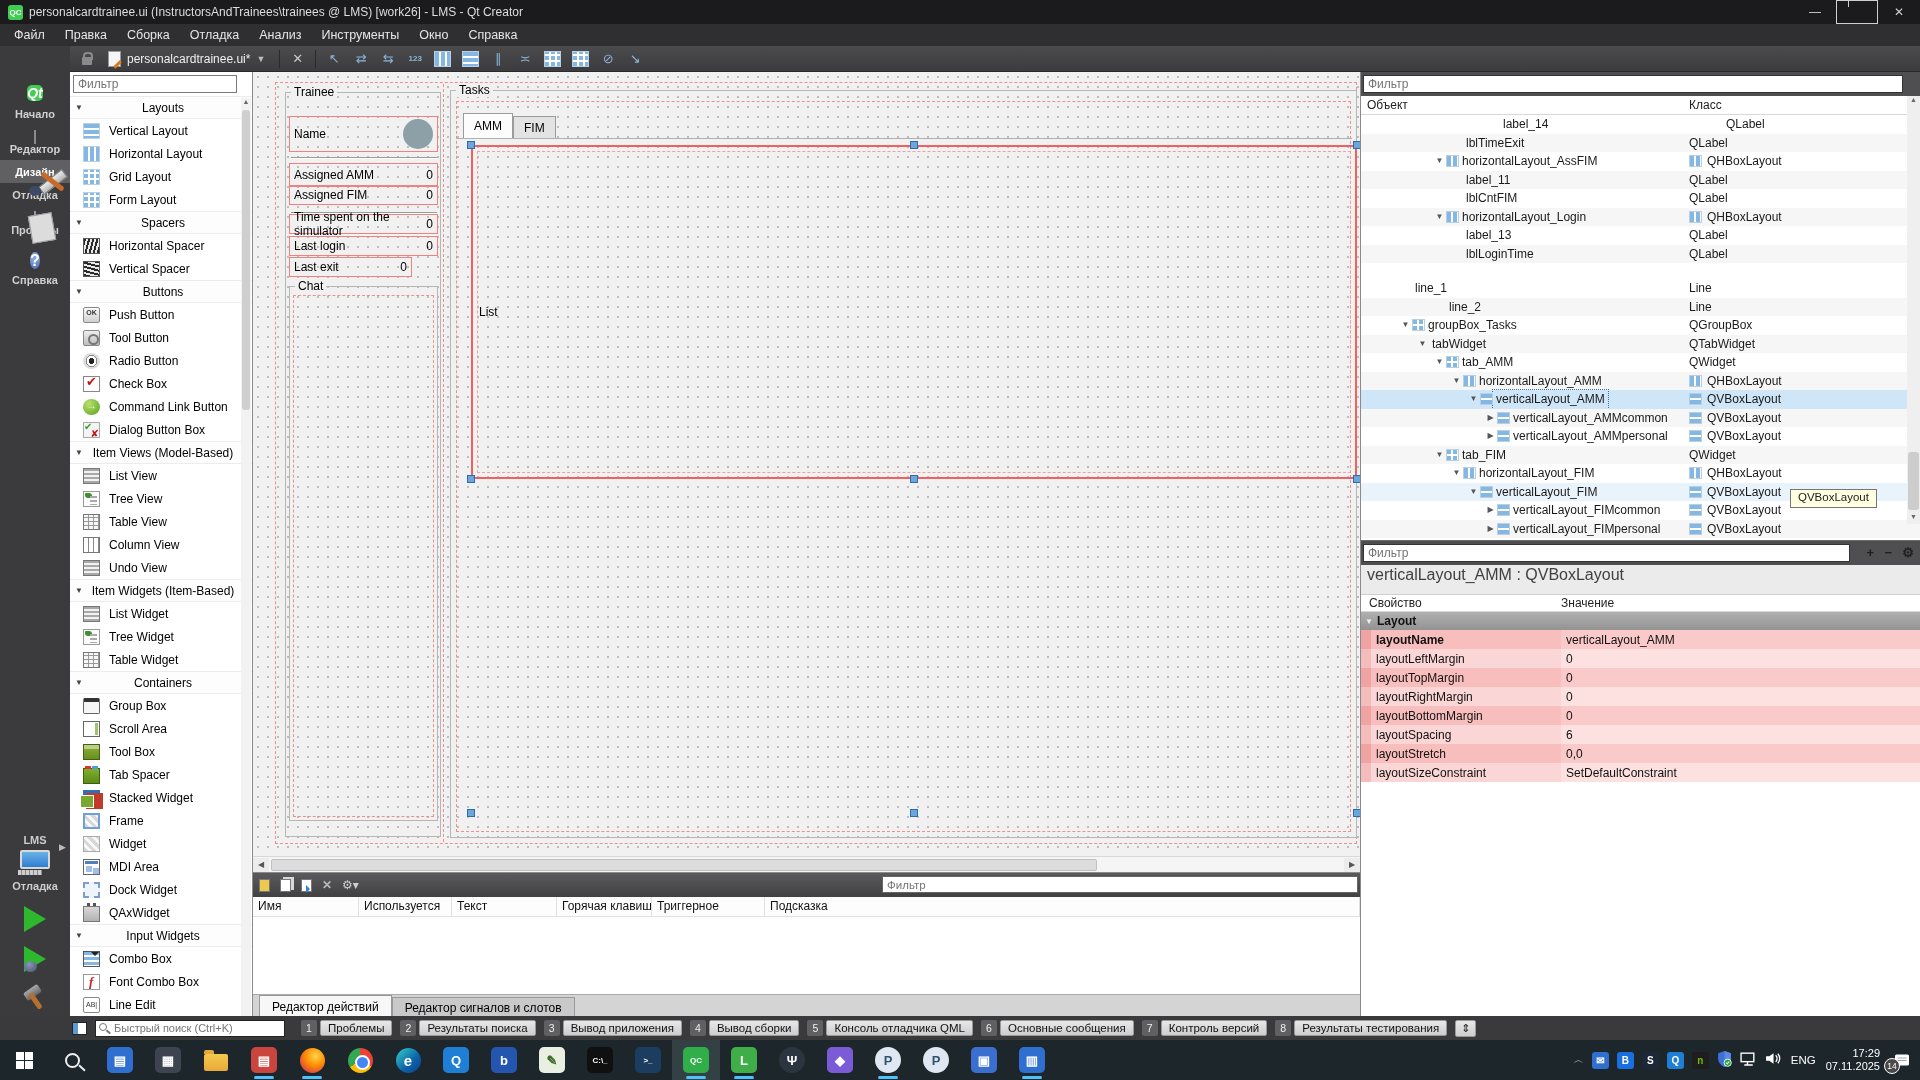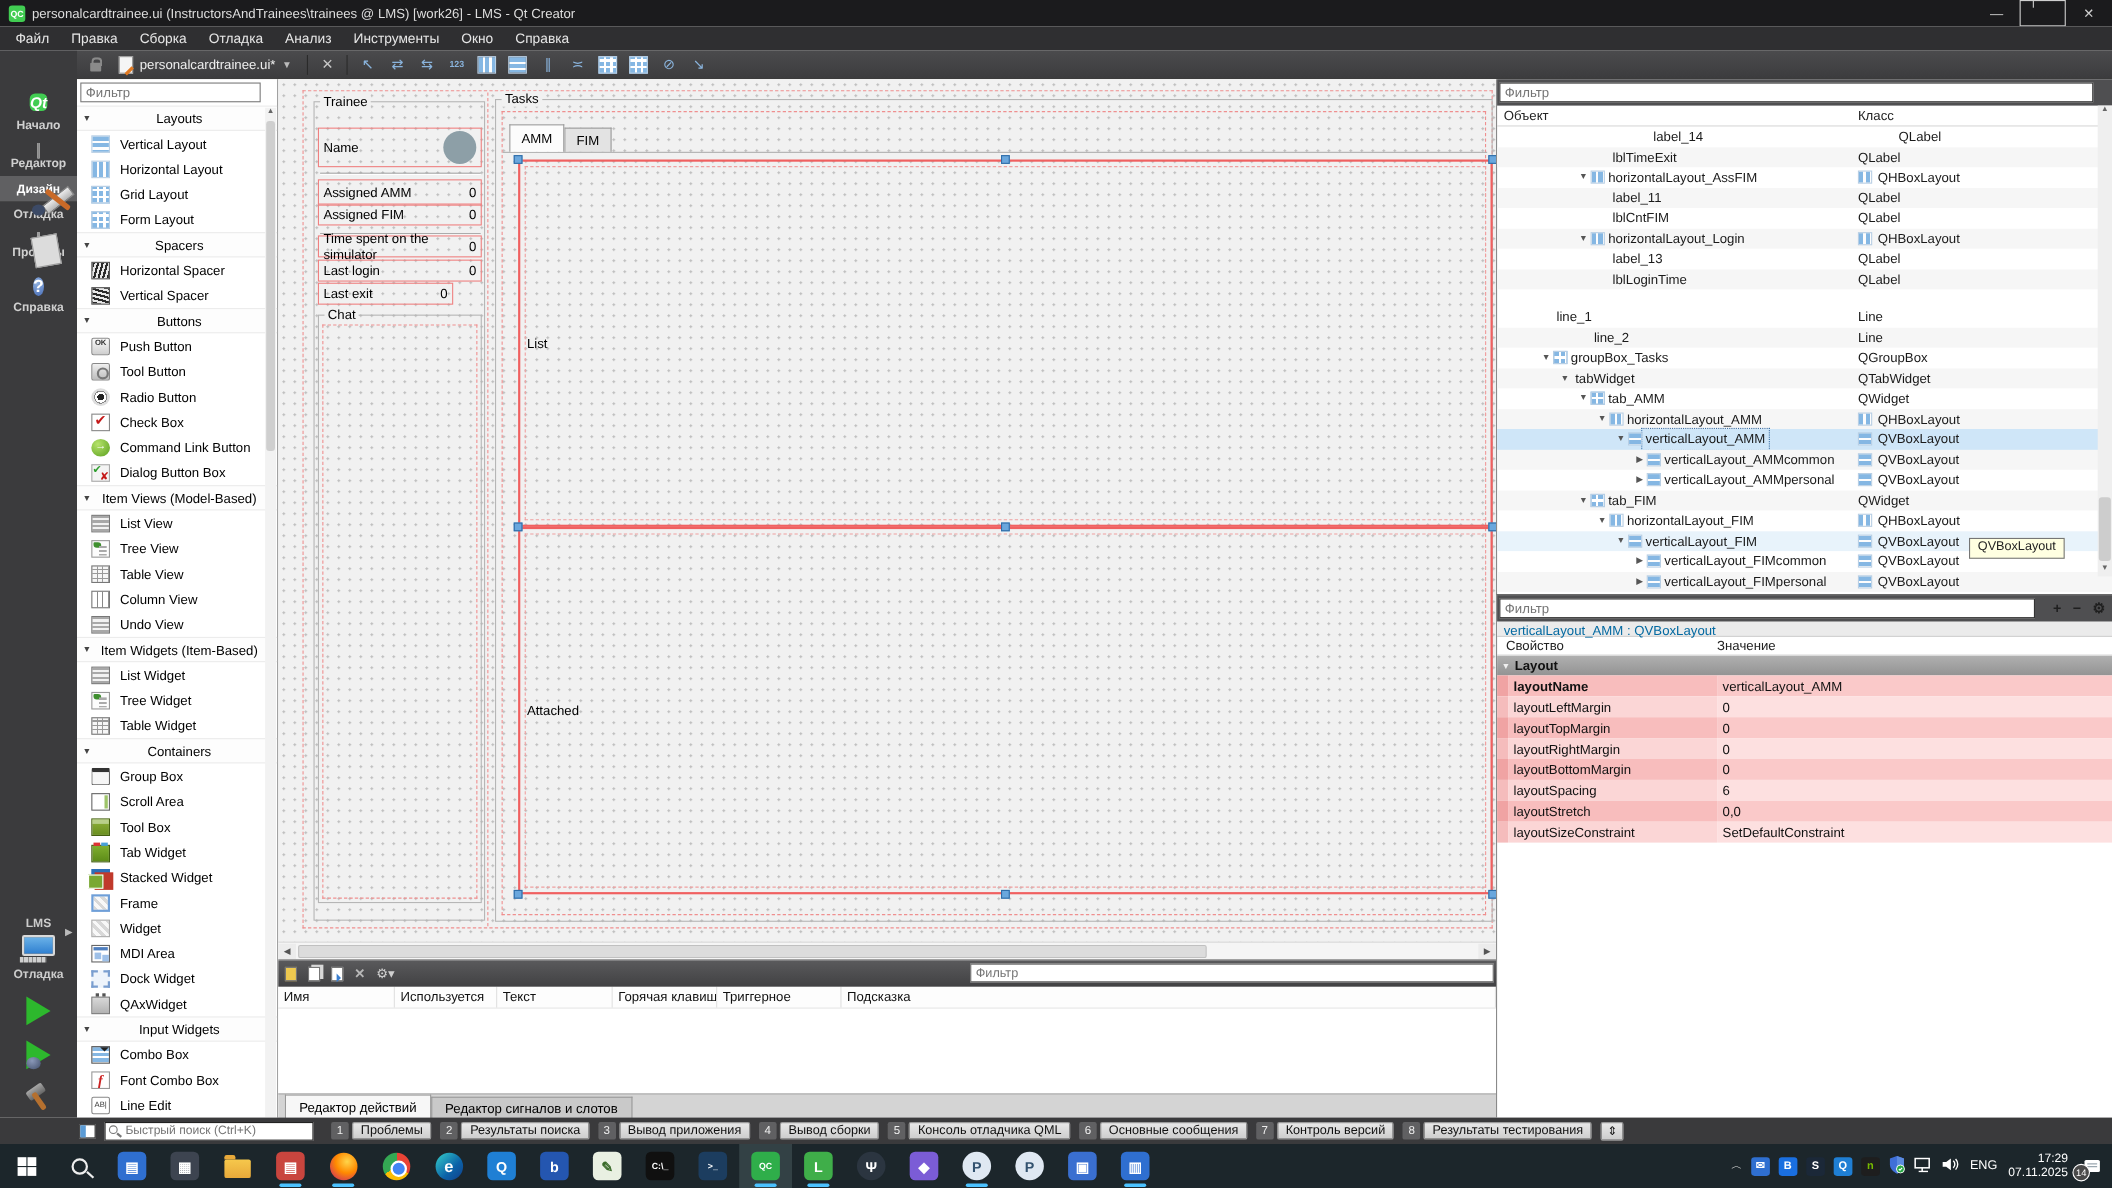--- a/index.html
+++ b/index.html
@@ -177,21 +177,21 @@
   #insp-scroll{position:absolute;right:0;top:24px;width:13px;height:428px;background:#efefef}
   #insp-scroll .arr{display:block;text-align:center;font-size:7px;color:#666;height:11px}
   #insp-scroll .arr.dn{position:absolute;bottom:0;left:0;right:0}
   #insp-thumb{position:absolute;left:1px;bottom:14px;width:11px;height:58px;background:#cdcdcd;border-radius:3px}
   #tree-tooltip{position:absolute;left:1790px;top:489px;height:19px;padding:1px 7px;background:#ffffe1;border:1px solid #767676;font-size:11.5px;color:#222;z-index:50}
 
   
   #props{left:1360px;top:540px;width:560px;height:476px;background:#fff;border-left:1px solid #8a8a8a;border-top:1px solid #6a6a6a}
   #prop-filter-input{width:487px}
   .pf-btn{position:absolute;top:4px;color:#1f1f1f;font-size:13px;font-weight:bold}
-  #prop-objbar{height:14px;background:#ebebeb;border-bottom:1px solid #cfcfcf;font-size:12px;color:#0369a1;padding:1px 0 0 6px}
+  #prop-objbar{height:30px;background:#ebebeb;border-bottom:1px solid #cfcfcf;font-size:16px;color:#404040;padding:1px 0 0 6px}
   #prop-colhdr{height:17px;border-bottom:1px solid #d8d8d8;position:relative;font-size:12px;color:#222}
   #prop-colhdr .c1{position:absolute;left:8px;top:1px}
   #prop-colhdr .c2{position:absolute;left:200px;top:1px}
   #prop-section{height:18px;background:linear-gradient(#b0b0b0,#939393);display:flex;align-items:center;font-weight:bold;color:#111;font-size:12px}
   #prop-section .chev{width:16px;text-align:center;font-size:8px;color:#f0f0f0}
   .prow{display:flex;height:19px;align-items:center;font-size:12px;color:#111}
   .prow .pgut{width:10px;height:100%}
   .prow .pname{width:190px;height:100%;display:flex;align-items:center;padding-left:5px}
   .prow .pval{flex:1;height:100%;display:flex;align-items:center;padding-left:5px}
   .prow.odd .pgut{background:#f0a3a3}.prow.odd .pname{background:#f8bdbd}.prow.odd .pval{background:#fac9c9}
@@ -422,21 +422,21 @@
       <div class="wb-item">
         <span class="wicon wi-scroll-area"></span>
         <span>Scroll Area</span>
       </div>
       <div class="wb-item">
         <span class="wicon wi-tool-box"></span>
         <span>Tool Box</span>
       </div>
       <div class="wb-item">
         <span class="wicon wi-tab-widget"></span>
-        <span>Tab Widget</span>
+        <span>Tab Spacer</span>
       </div>
       <div class="wb-item">
         <span class="wicon wi-stacked-widget"></span>
         <span>Stacked Widget</span>
       </div>
       <div class="wb-item">
         <span class="wicon wi-frame"></span>
         <span>Frame</span>
       </div>
       <div class="wb-item">
@@ -523,24 +523,20 @@
       <span class="gb-title">Tasks</span>
       <div class="dash" style="left:5px;top:10px;right:5px;bottom:5px"></div>
       <div class="tabbar" style="left:12px;top:22px;height:25px" id="tasks-tabs">
           <span class="dtab active">AMM</span>
           <span class="dtab inactive">FIM</span>
         </div>
       <div style="position:absolute;left:6px;top:47px;width:895px;height:1px;background:#b0b0b0"></div>
       <div class="sel-rect" style="left:20px;top:54px;width:886px;height:334px">
         <div class="inner-dash"></div>
         <span class="rect-label">List</span>
-      </div>
-      <div class="sel-rect" style="left:20px;top:388px;width:886px;height:334px">
-        <div class="inner-dash"></div>
-        <span class="rect-label">Attached</span>
       </div>
       <div id="handles"></div>
     <div class="handle" style="left: 16px; top: 50px;"></div>
         <div class="handle" style="left: 16px; top: 384px;"></div>
         <div class="handle" style="left: 16px; top: 718px;"></div>
         <div class="handle" style="left: 459px; top: 50px;"></div>
         <div class="handle" style="left: 459px; top: 384px;"></div>
         <div class="handle" style="left: 459px; top: 718px;"></div>
         <div class="handle" style="left: 902px; top: 50px;"></div>
         <div class="handle" style="left: 902px; top: 384px;"></div>

